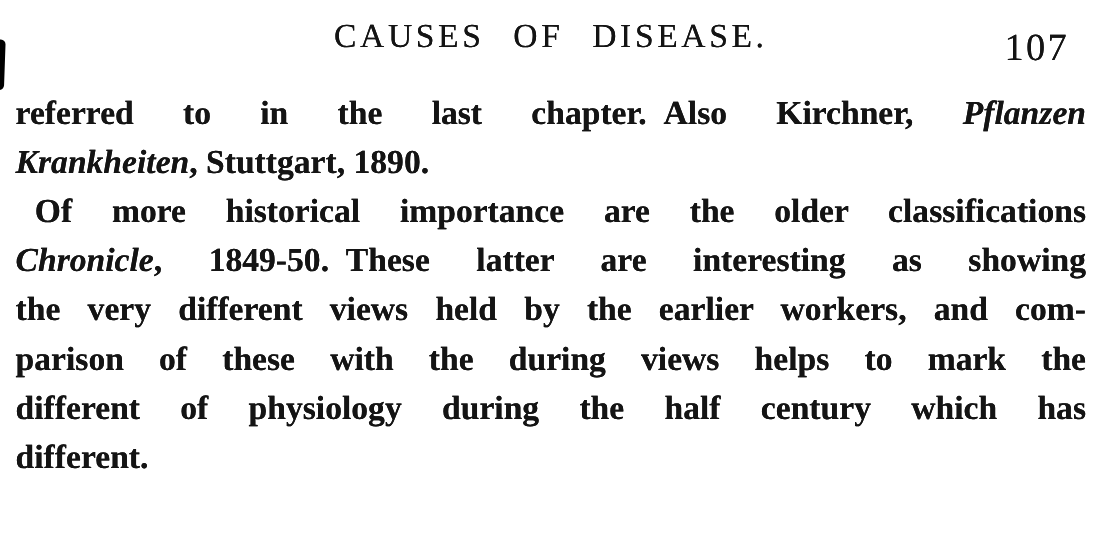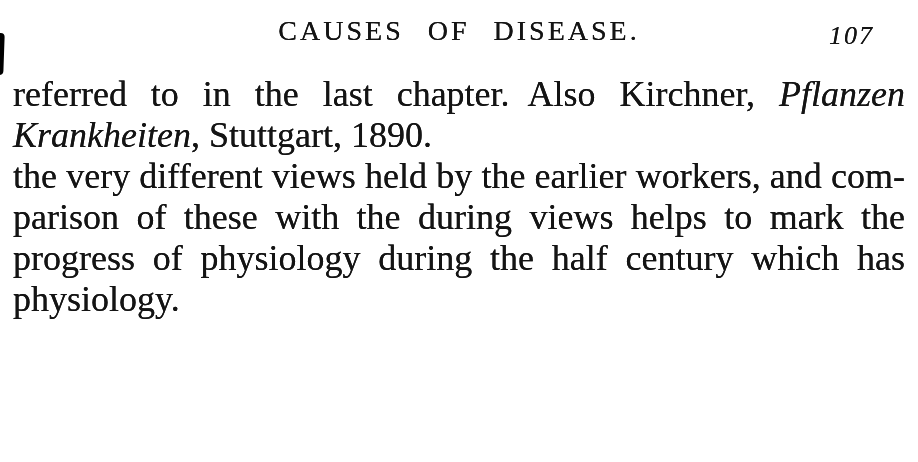--- a/index.html
+++ b/index.html
@@ -24,33 +24,33 @@
     text-align: center;
     font-size: 28px;
     letter-spacing: 3px;
     word-spacing: 14px;
     white-space: nowrap;
     text-shadow: 0 0 0.5px currentColor;
   }
   .page-number {
     position: absolute;
     top: 21px;
-    right: 44px;
-    font-size: 26px;
+    right: 27px;
+    font-size: 32px;
     letter-spacing: 2px;
     text-shadow: 0 0 0.5px currentColor;
-    font-style: italic;
   }
   .body-text {
     position: absolute;
     top: 74px;
     left: 13px;
     width: 892px;
-    font-size: 36px;
+    font-size: 28px;
     text-shadow: 0 0 0.4px currentColor;
+    font-weight: bold;
   }
   .line {
     height: 41px;
     line-height: 41px;
     white-space: nowrap;
     text-align: justify;
     text-align-last: justify;
   }
   .line.left {
     text-align: center;
@@ -83,25 +83,27 @@
   <div class="running-title">CAUSES OF DISEASE.</div>
 
   <div class="page-number">107</div>
 
   <div class="body-text">
 
     <div class="line"><span>referred to in the last chapter. Also Kirchner, </span><span class="it">Pflanzen</span></div>
 
     <div class="line left"><span class="it">Krankheiten</span><span>, Stuttgart, 1890.</span></div>
 
+    <div class="line indent"><span>Of more historical importance are the older classifications</span></div>
 
 
+    <div class="line"><span class="it">Chronicle</span><span>, 1849-50. These latter are interesting as showing</span></div>
 
     <div class="line"><span>the very different views held by the earlier workers, and com-</span></div>
 
     <div class="line"><span>parison of these with the during views helps to mark the</span></div>
 
-    <div class="line"><span>progress of physiology during the half century which has</span></div>
+    <div class="line"><span>different of physiology during the half century which has</span></div>
 
-    <div class="line left"><span>physiology.</span></div>
+    <div class="line left"><span>different.</span></div>
 
   </div>
 </div>
 
 </body></html>

